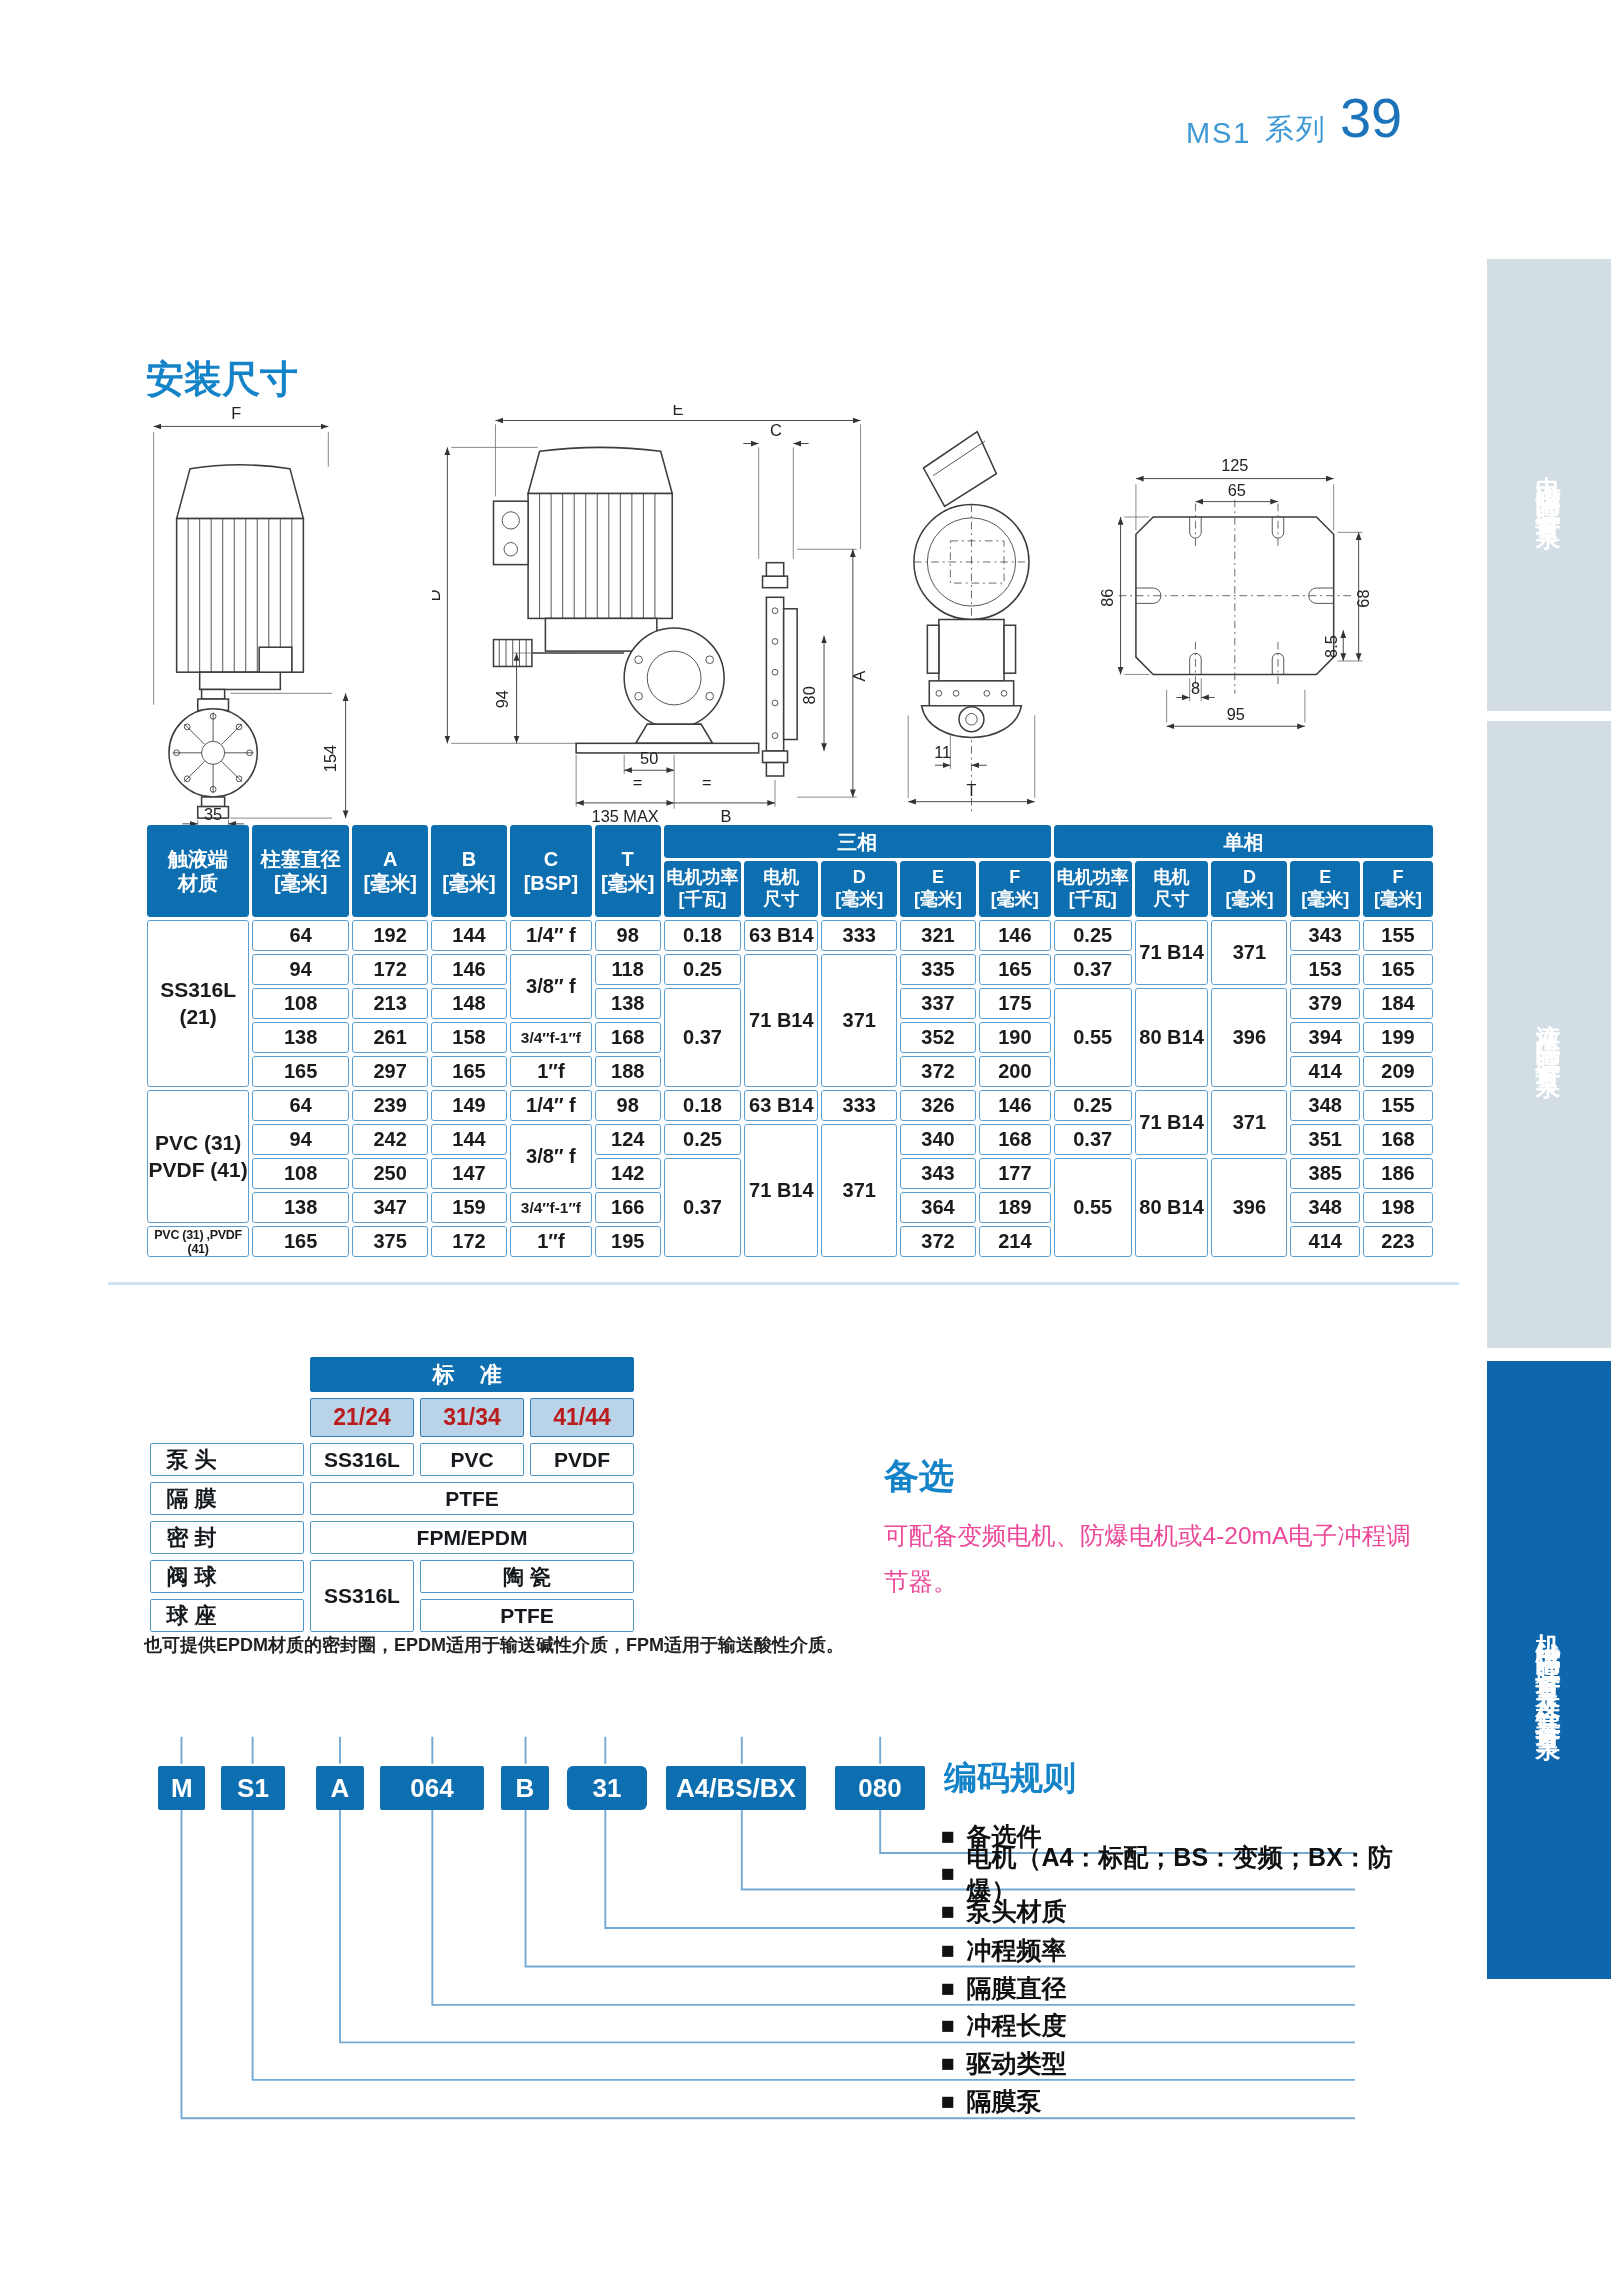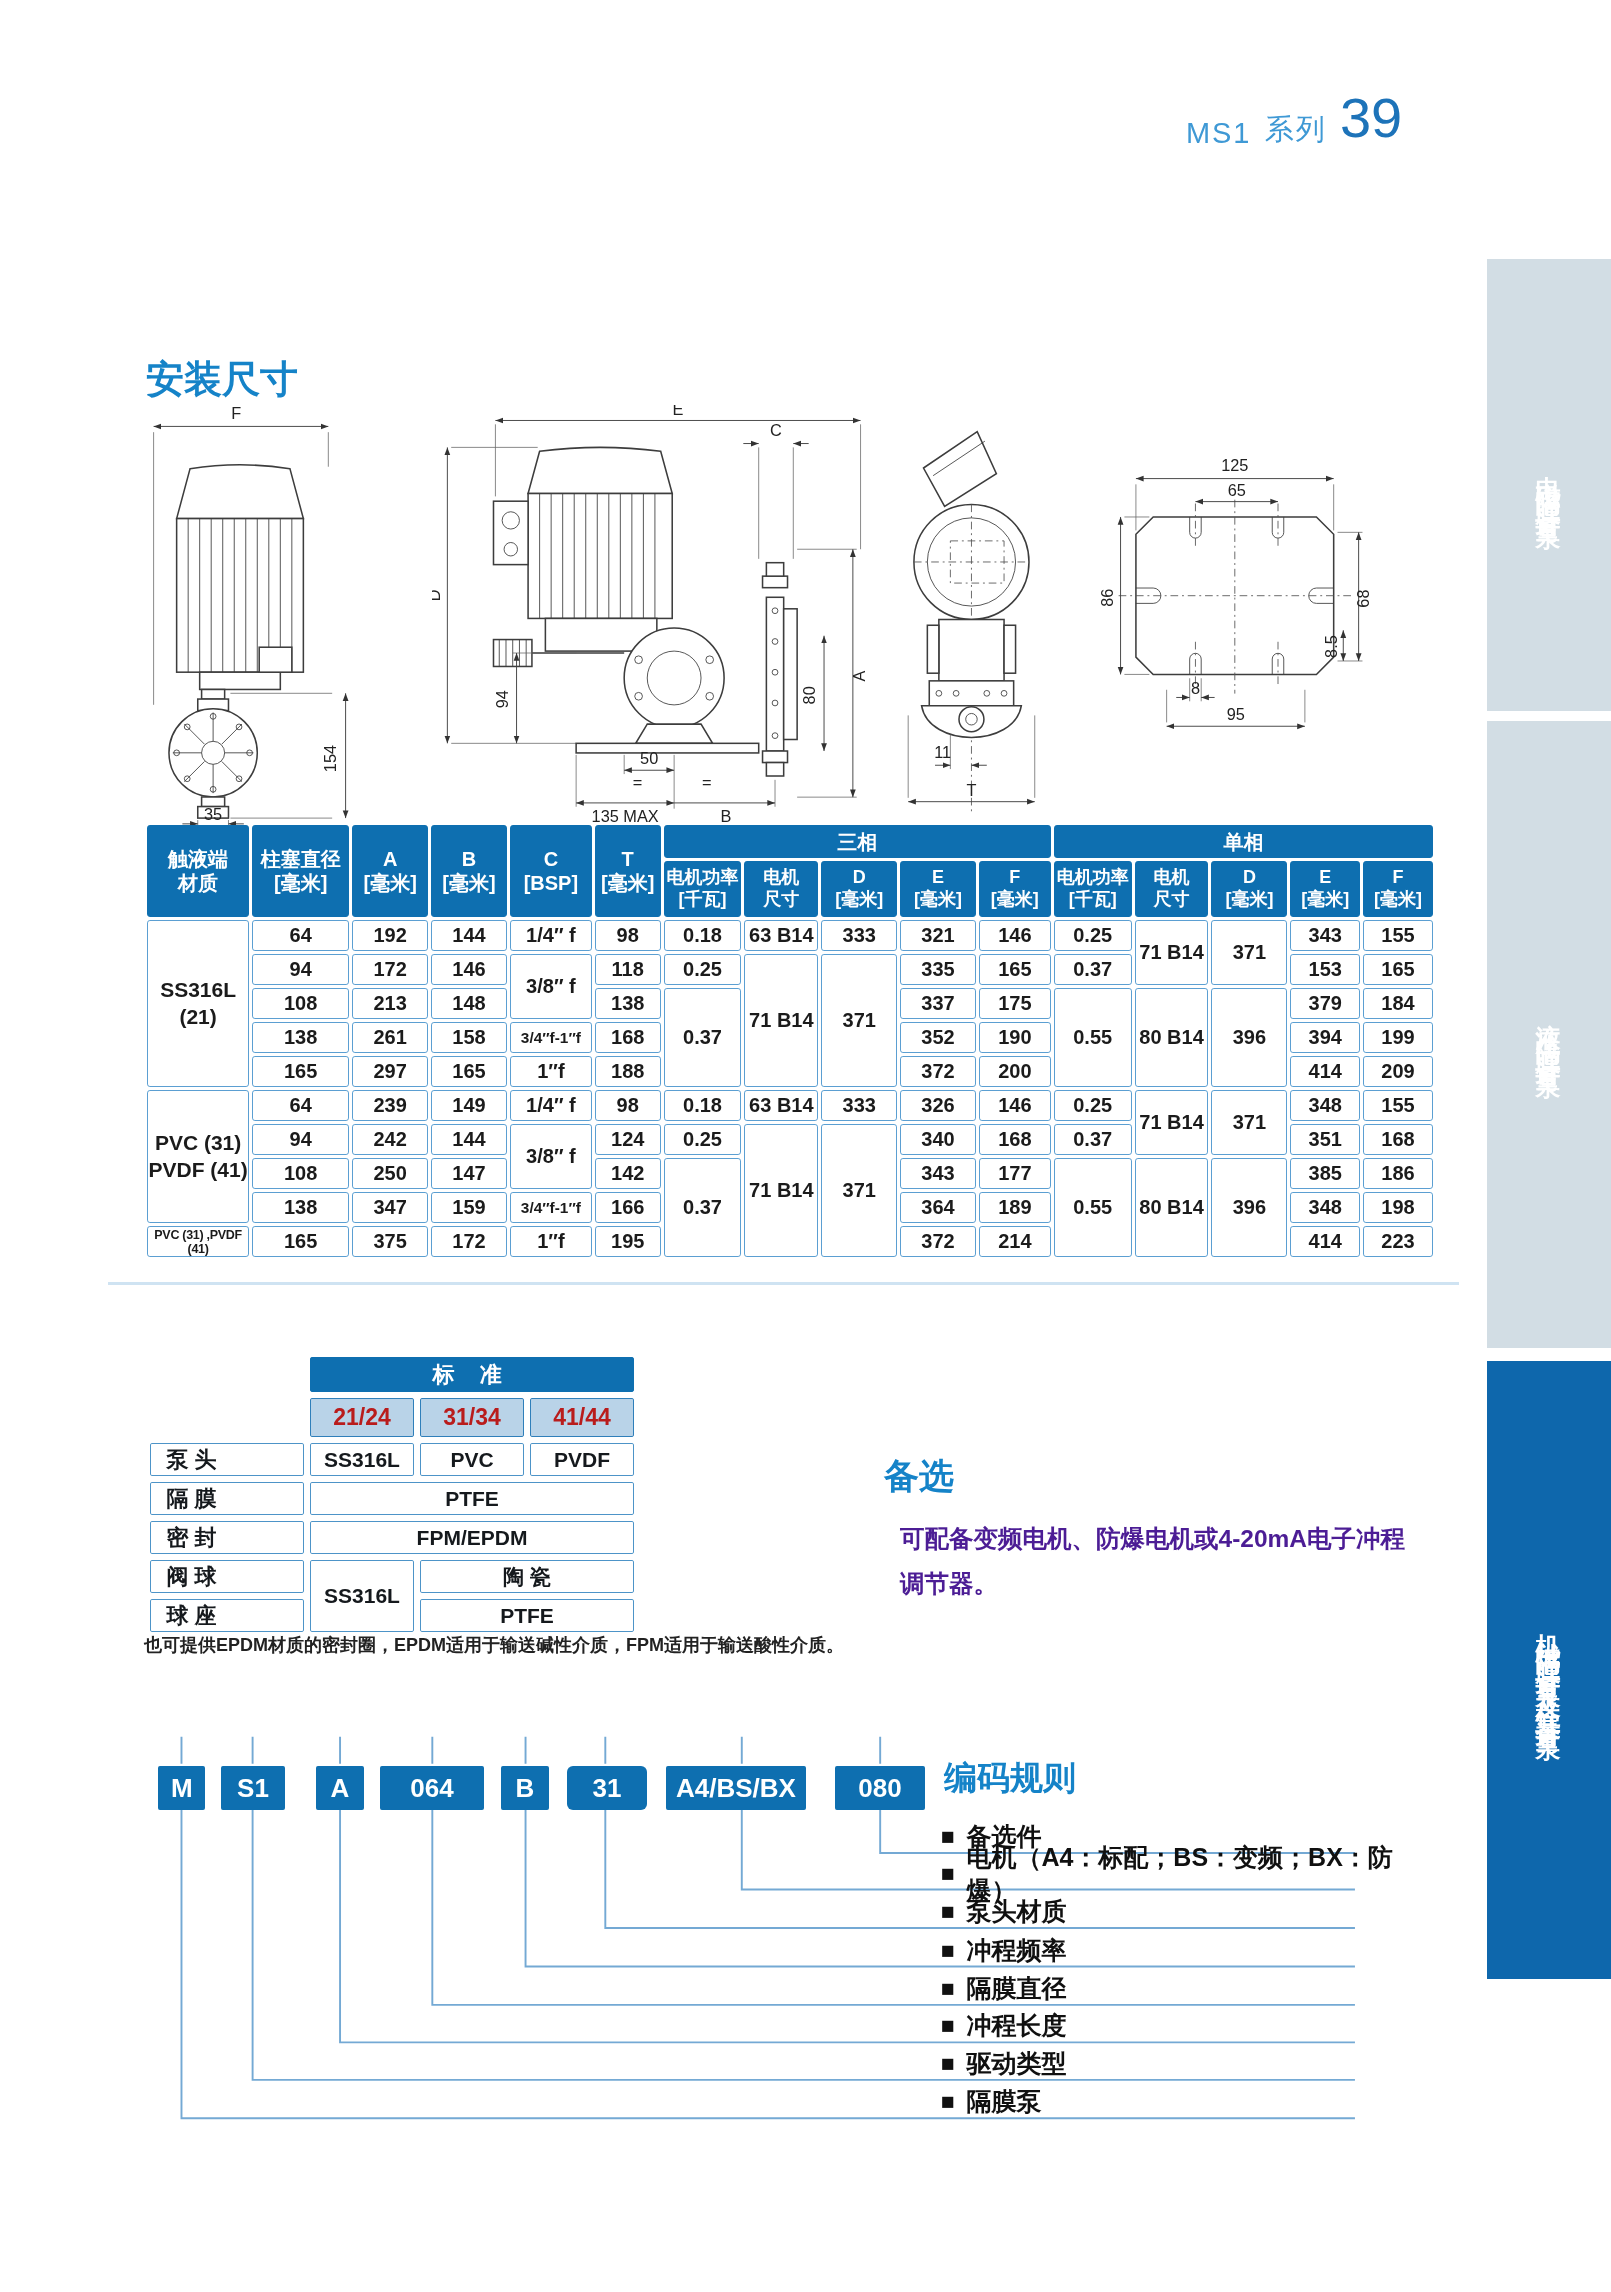--- a/index.html
+++ b/index.html
@@ -48,21 +48,21 @@
   table.stdtab th.main{background:#0e6fb0;border-color:#0e6fb0;color:#fff;font-size:22px;letter-spacing:9.6px;height:33px;}
   table.stdtab td.lt{background:#b9d3e8;border-color:#2f7fba;font-size:23px;height:37px;color:#b91c1c;}
   table.stdtab td.lab{text-align:left;padding-left:15.4px;font-size:22px;}
   table.stdtab td.ghost,table.stdtab th.ghost{border:none;background:transparent;}
 
   #footnote{left:144px;top:1633px;font-size:18px;font-weight:600;color:#222;}
 
   
   #options{left:884px;top:1453px;width:538px;}
   #options h3{margin:0 0 13.4px 0;font-size:35px;}
-  #options p{margin:16px;font-size:24.5px;line-height:1.85;color:#4c1d95;font-weight:700;}
+  #options p{margin:0;font-size:24.5px;line-height:1.85;color:#ec4899;font-weight:400;}
 
   
   #coding{left:144px;top:1729px;width:1259px;height:423px;}
   .code-box{position:absolute;top:37px;height:44px;background:#0e6fb0;color:#fff;font-weight:700;
     font-size:26px;display:flex;align-items:center;justify-content:center;border-radius:1.9px;}
   #coding-title{position:absolute;left:800px;top:27px;font-size:33px;}
   .legend-row{position:absolute;left:797px;height:31px;display:flex;align-items:center;gap:11.5px;
     font-size:25px;font-weight:600;color:#101010;}
   .legend-row .sq{font-size:23px;color:#111;}
 

